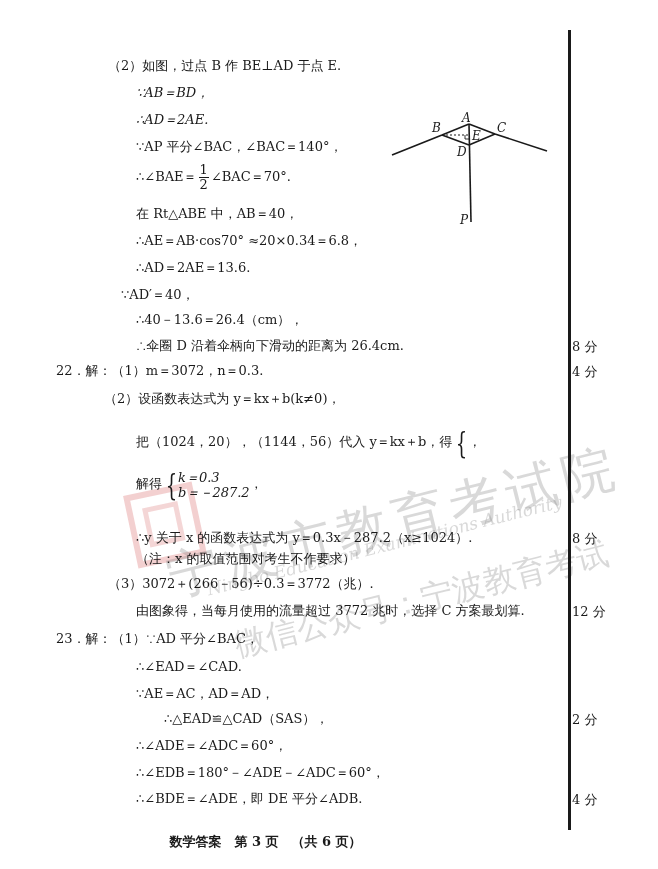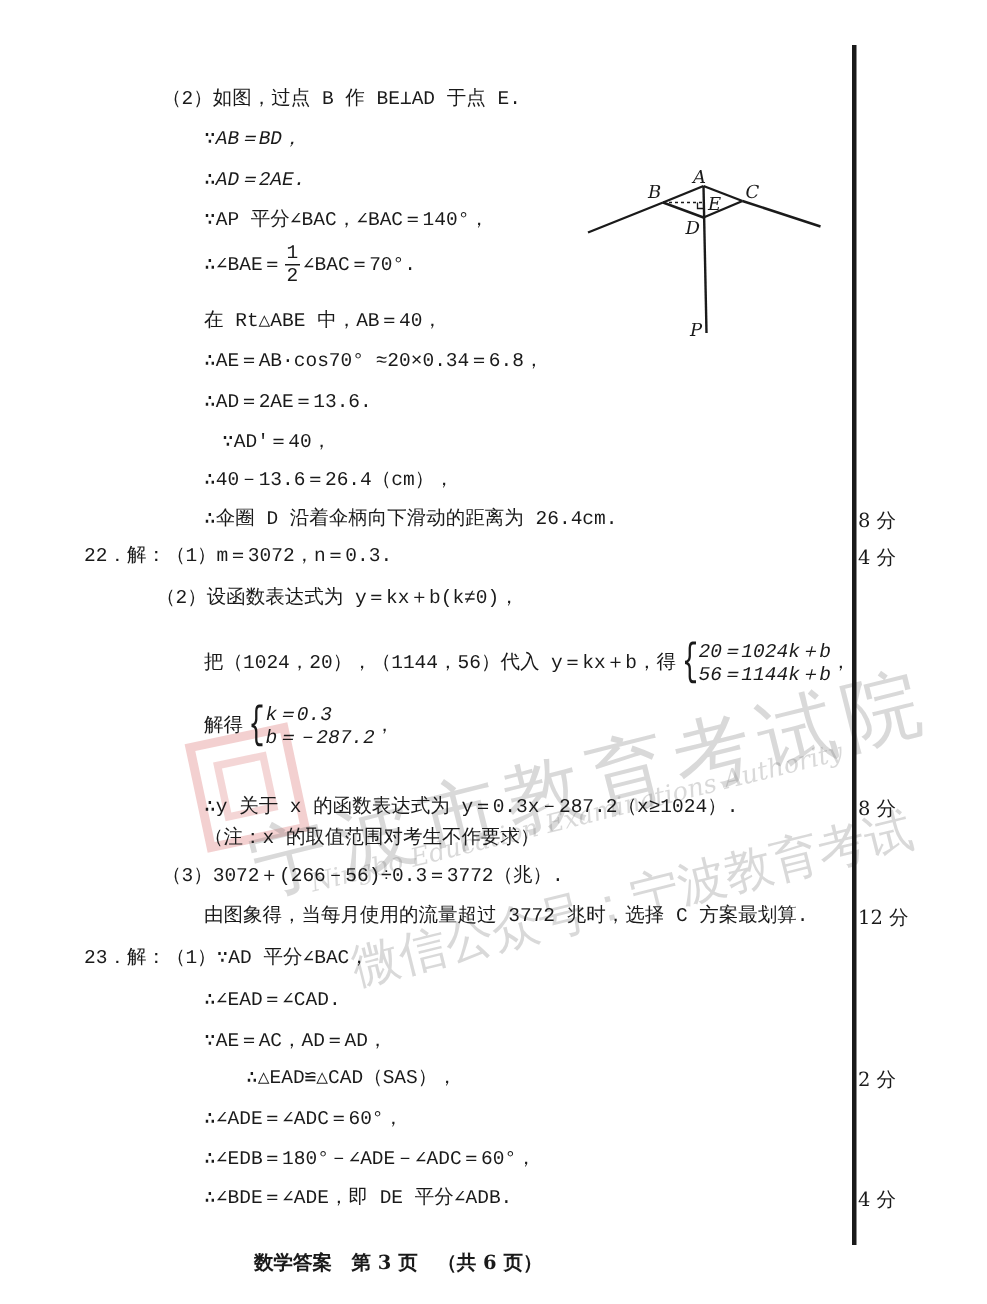--- a/index.html
+++ b/index.html
@@ -1,21 +1,21 @@
 <!DOCTYPE html>
 <html><head>
 <meta charset="utf-8">
 <style>
   html, body { margin:0; padding:0; }
   body {
     width:658px; height:869px; background:#ffffff; position:relative; overflow:hidden;
     font-family: "DejaVu Serif", "Liberation Serif", serif;
     color:#1a1a1a; font-size:13px;
   }
-  .line { position:absolute; white-space:nowrap; font-size:13px; line-height:16px;font-family:Liberation Mono, monospace; }
+  .line { position:absolute; white-space:nowrap; font-size:13px; line-height:16px; }
   .it { font-style:italic; }
   .score { position:absolute; left:572px; font-size:13px; white-space:nowrap; }
   .rule { position:absolute; left:568px; top:30px; width:3px; height:800px; background:#1a1a1a; }
   .frac { display:inline-block; vertical-align:middle; text-align:center; margin:0 2px; line-height:14px; }
   .frac span { display:block; }
   .frac .num { border-bottom:1px solid #1a1a1a; padding:0 1px; }
   .brace { display:inline-block; vertical-align:middle; font-size:30px; line-height:30px; transform:scaleX(0.6); margin-right:-3px; }
   .sys { display:inline-block; vertical-align:middle; line-height:15px; }
   .footer { position:absolute; top:833px; left:0; width:531px; text-align:center; font-weight:bold; font-size:13px; }
   .wm { position:absolute; color:rgba(120,120,120,0.28); white-space:nowrap; transform:rotate(-14deg); transform-origin:left top; pointer-events:none; }
@@ -36,21 +36,21 @@
 <div class="line" style="left:108px;top:58px;">（2）如图，过点 B 作 BE⊥AD 于点 E.</div>
 <div class="line it" style="left:136px;top:85px;">∵AB＝BD，</div>
 <div class="line it" style="left:136px;top:112px;">∴AD＝2AE.</div>
 <div class="line" style="left:136px;top:139px;">∵AP 平分∠BAC，∠BAC＝140°，</div>
 <div class="line" style="left:136px;top:162px;line-height:30px;">
   <span>∴∠BAE＝</span><span class="frac"><span class="num">1</span><span>2</span></span><span>∠BAC＝70°.</span>
 </div>
 <div class="line" style="left:136px;top:206px;">在 Rt△ABE 中，AB＝40，</div>
 <div class="line" style="left:136px;top:233px;">∴AE＝AB·cos70° ≈20×0.34＝6.8，</div>
 <div class="line" style="left:136px;top:260px;">∴AD＝2AE＝13.6.</div>
-<div class="line" style="left:148px;top:287px;">∵AD′＝40，</div>
+<div class="line" style="left:121px;top:287px;">∵AD′＝40，</div>
 <div class="line" style="left:136px;top:312px;">∴40－13.6＝26.4（cm），</div>
 <div class="line" style="left:136px;top:338px;">∴伞圈 D 沿着伞柄向下滑动的距离为 26.4cm.</div>
 <div class="score" style="top:338px;">8 分</div>
 
 <svg width="200" height="150" viewBox="0 0 200 150" style="left:370px;top:90px;">
   <g stroke="#1a1a1a" stroke-width="1.6" fill="none">
     <line x1="22" y1="65" x2="72" y2="45"></line>
     <line x1="72" y1="45" x2="99" y2="34"></line>
     <line x1="99" y1="34" x2="125" y2="44"></line>
     <line x1="125" y1="44" x2="177" y2="61"></line>
@@ -67,21 +67,21 @@
     <text x="87" y="66">D</text>
     <text x="102" y="50">E</text>
     <text x="90" y="134">P</text>
   </g>
 </svg>
 
 <div class="line" style="left:56px;top:363px;">22．解：（1）m＝3072，n＝0.3.</div>
 <div class="score" style="top:363px;">4 分</div>
 <div class="line" style="left:104px;top:391px;">（2）设函数表达式为 y＝kx＋b(k≠0)，</div>
 <div class="line" style="left:136px;top:426px;line-height:32px;">
-  <span>把（1024，20），（1144，56）代入 y＝kx＋b，得</span><span class="brace">{</span><span class="sys it"><span style="display:block;">20＝1024k＋b</span><span style="display:block;">56＝1144k＋b</span></span>，
+  <span>把（1024，20），（1144，56）代入 y＝kx＋b，得</span><span class="brace">{</span>，
 </div>
 <div class="line" style="left:136px;top:468px;line-height:32px;">
   <span>解得</span><span class="brace">{</span><span class="sys it"><span style="display:block;">k＝0.3</span><span style="display:block;">b＝－287.2</span></span>，
 </div>
 <div class="line" style="left:136px;top:530px;">∴y 关于 x 的函数表达式为 y＝0.3x－287.2（x≥1024）.</div>
 <div class="score" style="top:530px;">8 分</div>
 <div class="line" style="left:136px;top:551px;">（注：x 的取值范围对考生不作要求）</div>
 <div class="line" style="left:108px;top:576px;">（3）3072＋(266－56)÷0.3＝3772（兆）.</div>
 <div class="line" style="left:136px;top:603px;">由图象得，当每月使用的流量超过 3772 兆时，选择 C 方案最划算.</div>
 <div class="score" style="top:603px;">12 分</div>

